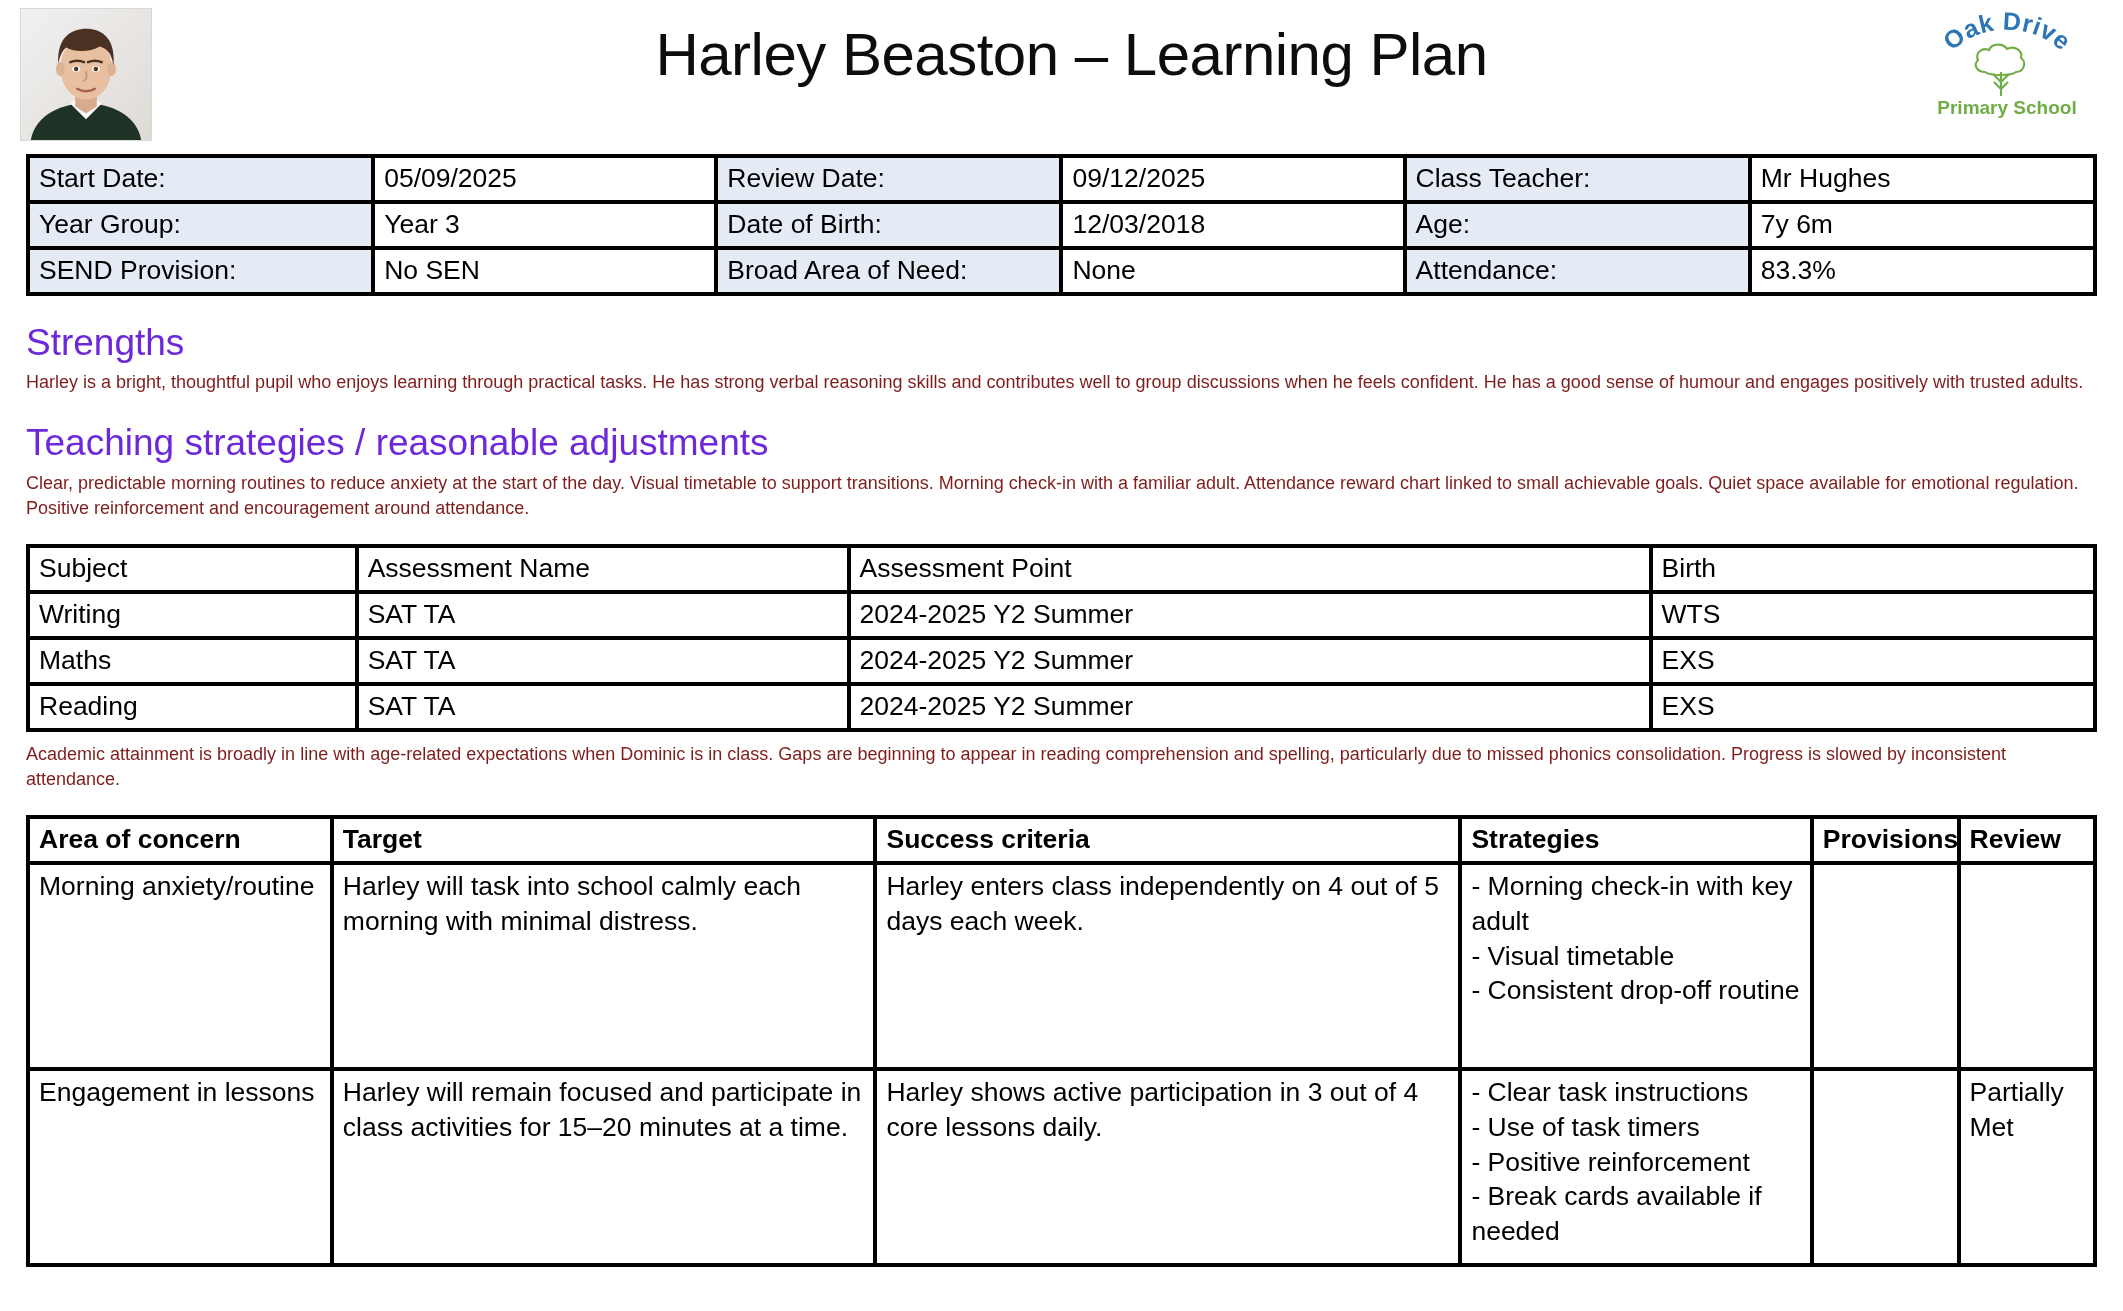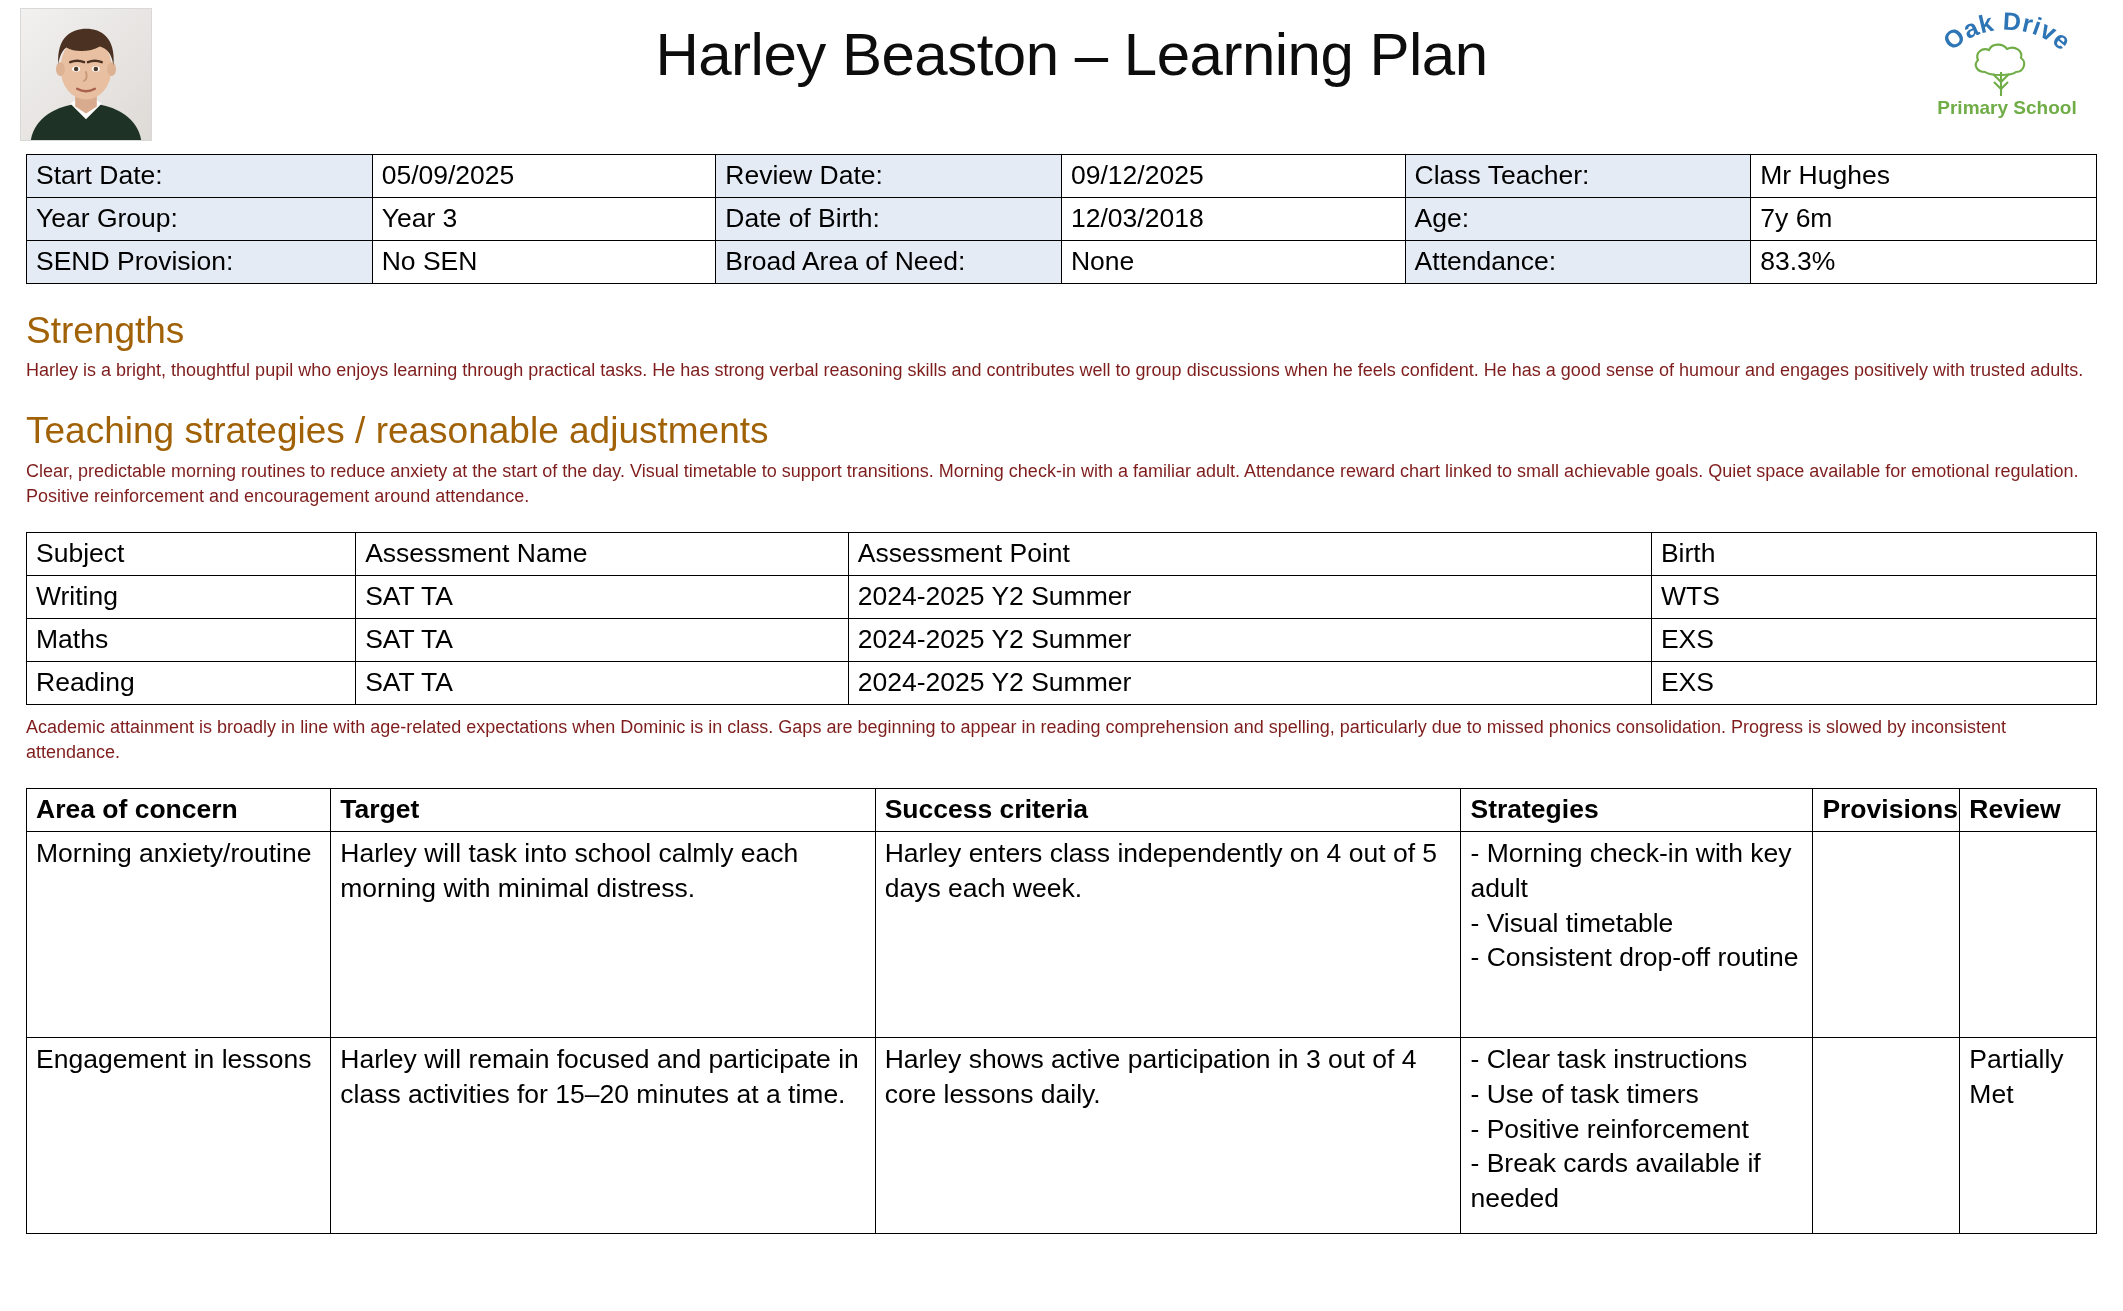--- a/index.html
+++ b/index.html
@@ -65,21 +65,21 @@
   }
   .school-logo svg { display: block; width: 100%; height: 100%; }
 
   
   table {
     border-collapse: collapse;
     width: 100%;
     table-layout: fixed;
   }
   td, th {
-    border: 1px solid #000000;
+    border: 4px solid #000000;
     padding: 4px 9px 6px 9px;
     font-size: 26.5px;
     line-height: 1.32;
     text-align: left;
     vertical-align: top;
     font-weight: 400;
     color: #000;
   }
 
   
@@ -89,21 +89,21 @@
   .info-table td.value { background: #ffffff; }
   .info-table col.c-lab1 { width: 16.7%; }
   .info-table col.c-val1 { width: 16.6%; }
   .info-table col.c-lab2 { width: 16.7%; }
   .info-table col.c-val2 { width: 16.6%; }
   .info-table col.c-lab3 { width: 16.7%; }
   .info-table col.c-val3 { width: 16.7%; }
 
   
   h2.section-heading {
-    color: #a16207;
+    color: #6d28d9;
     font-weight: 400;
     font-size: 37px;
     line-height: 1.15;
     margin: 26px 0 6px 0;
     padding: 0;
   }
   p.body-text {
     font-size: 18px;
     line-height: 1.42;
     margin: 0;

